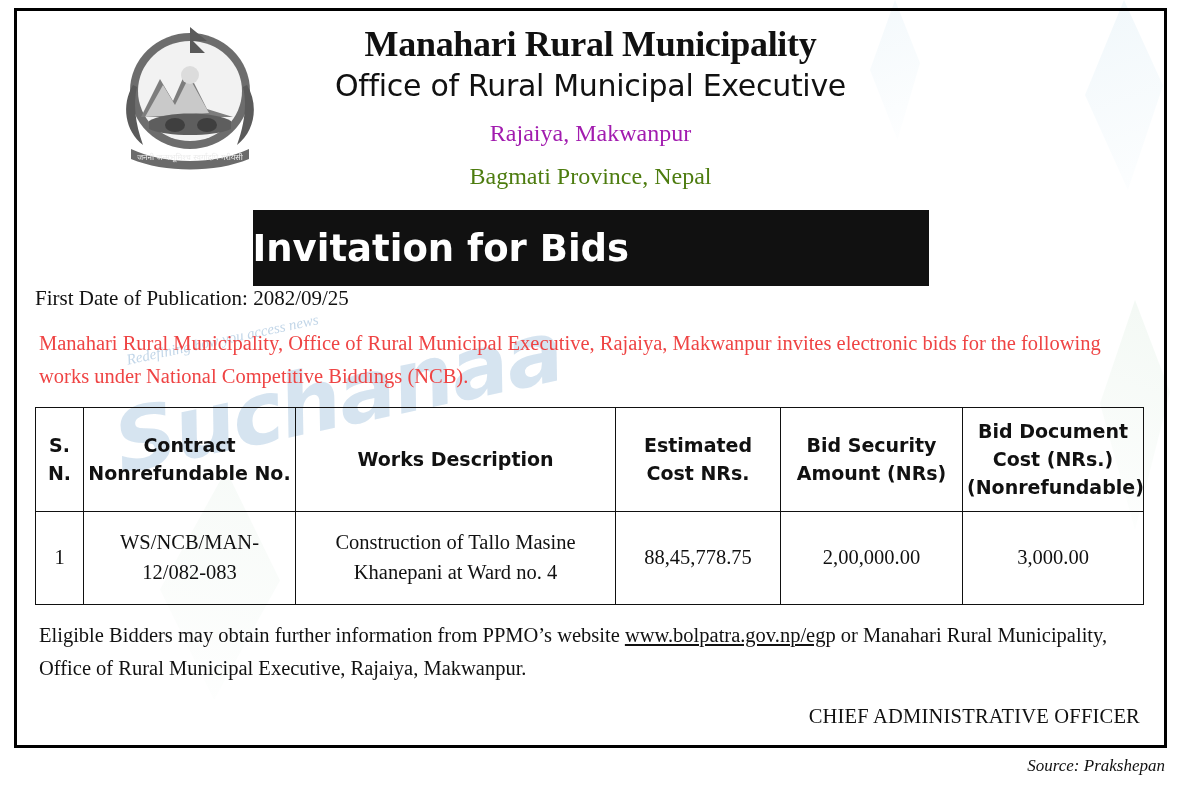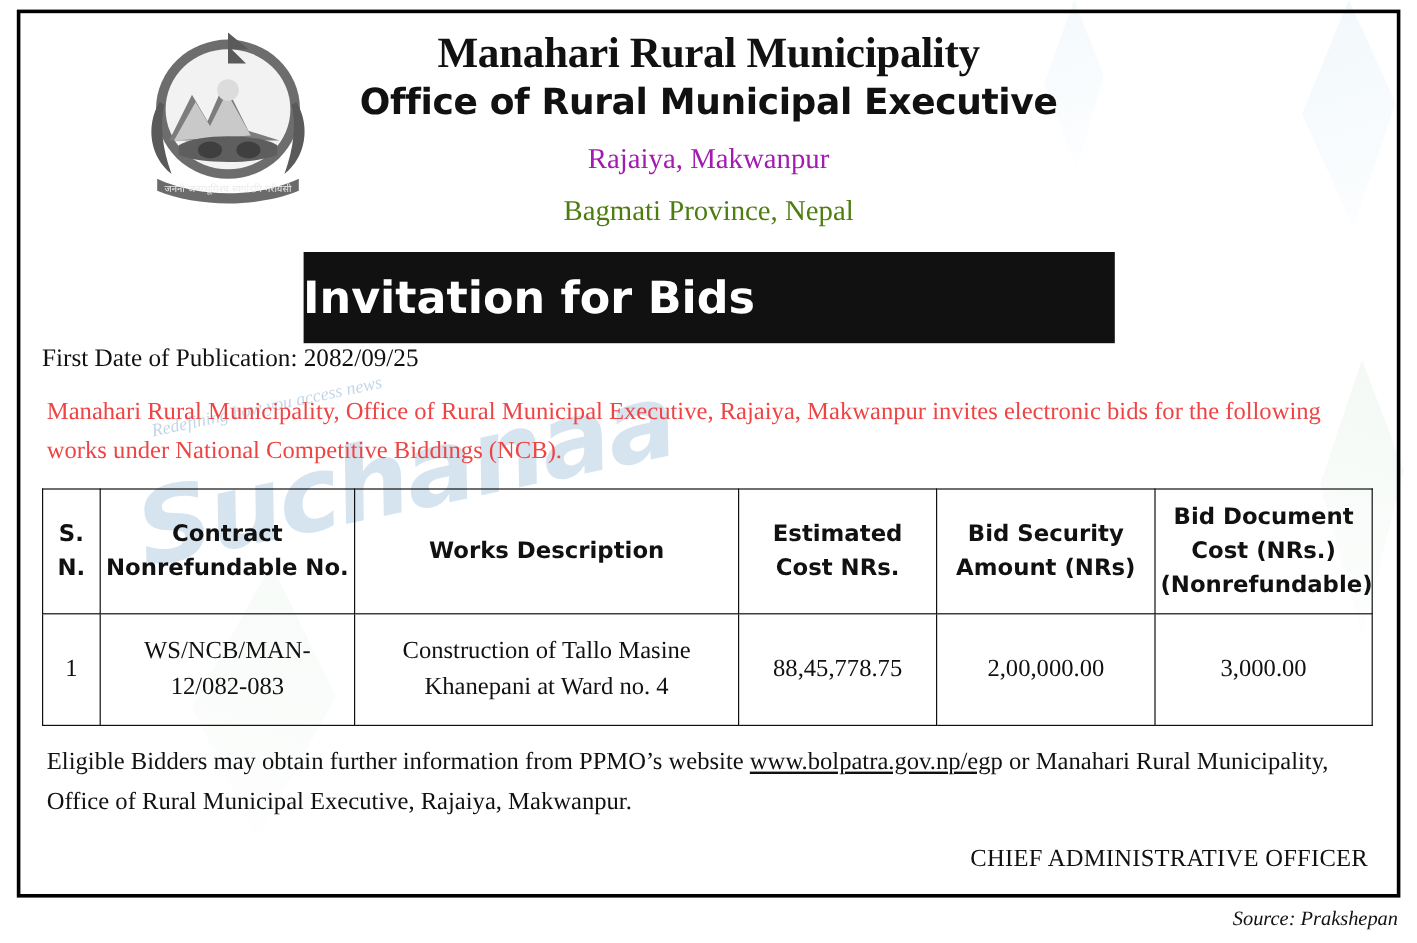--- a/index.html
+++ b/index.html
@@ -114,21 +114,21 @@
     font-family: Liberation Serif, serif;
     font-size: 36px;
     font-weight: 700;
     color: #111;
     line-height: 1.22;
     letter-spacing: -0.3px;
   }
   .org-sub {
     font-family: "DejaVu Sans", sans-serif;
     font-size: 30px;
-    font-weight: 700;
+    font-weight: 400;
     color: #111;
     line-height: 1.28;
     letter-spacing: -0.3px;
   }
   .addr1 {
     font-family: "Liberation Serif", serif;
     font-size: 24px;
     color: #a21caf;
     margin-top: 12px;
     line-height: 1.35;

